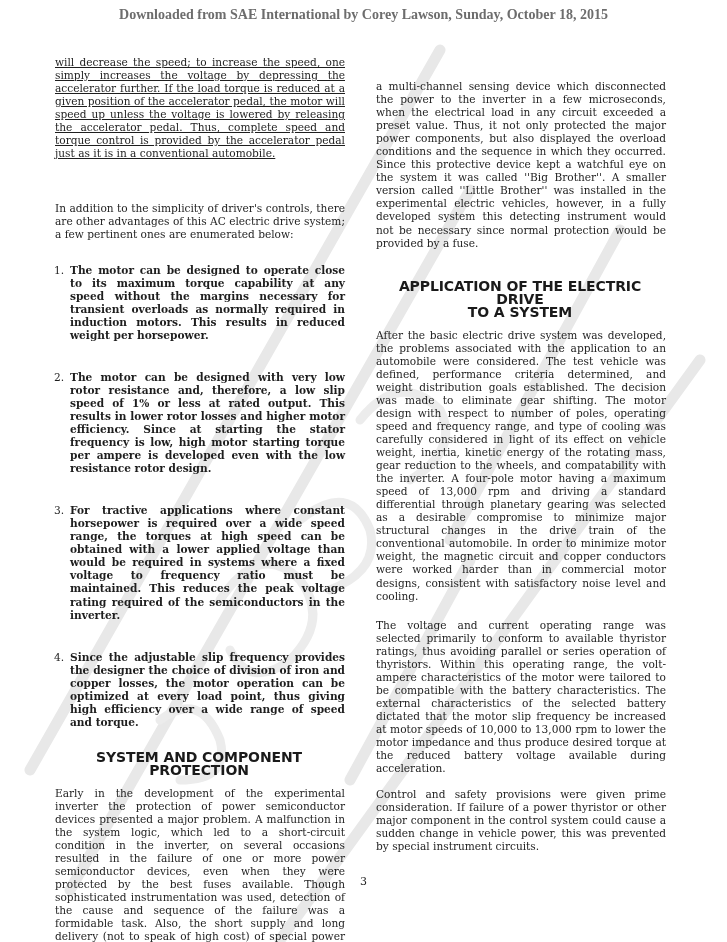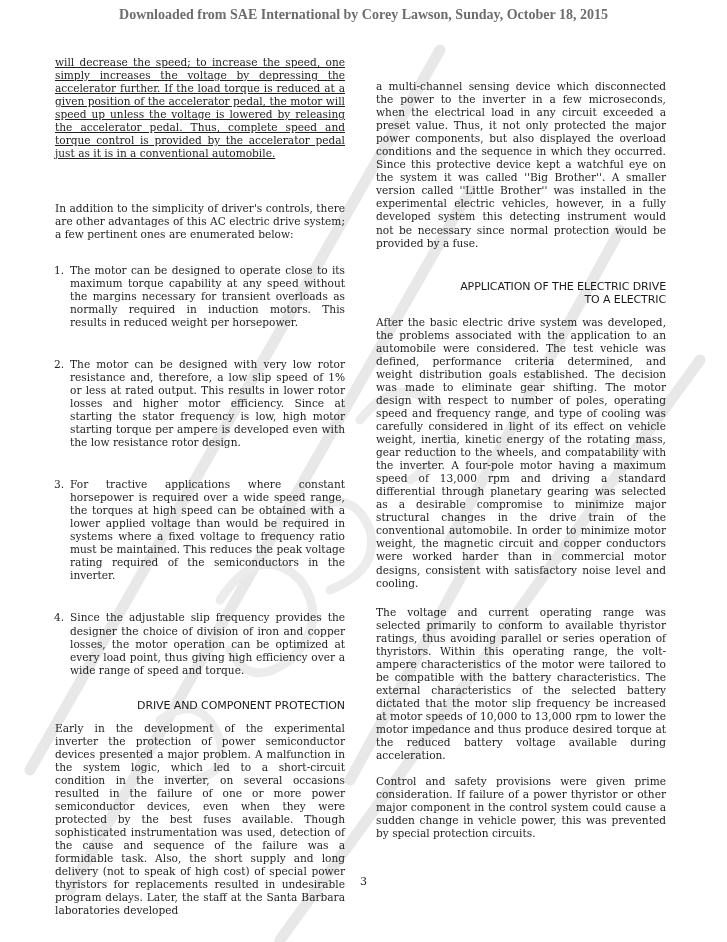--- a/index.html
+++ b/index.html
@@ -23,26 +23,26 @@
     line-height: 13.05px; color: #1e1e1e; text-align: justify;
     hyphens: none;
   }
   .col-left { left: 55px; top: 56px; width: 290px; }
   .col-right { left: 376px; top: 56px; width: 290px; }
 
   .para { margin: 0 0 16px 0; }
   .list { margin: 0; padding: 0; list-style: none; }
   .list-item { position: relative; padding-left: 15px; margin: 0 0 29px 0; }
   .list-item .num { position: absolute; left: -1px; top: 0; }
-  .list-item .txt { display: block; }
+  .list-item .txt { display: block; font-weight: bold; }
 
   .heading {
-    font-family: "DejaVu Sans", sans-serif; font-weight: normal;
-    font-size: 11px; line-height: 13px; color: #1a1a1a;
-    text-align: right; margin: 0 0 10px -2px; letter-spacing: -0.1px;
+    font-family: "DejaVu Sans", sans-serif; font-weight: bold;
+    font-size: 14px; line-height: 13px; color: #1a1a1a;
+    text-align: center; margin: 0 0 10px -2px; letter-spacing: -0.1px;
   }
 
   .page-number {
     position: absolute; left: 0; width: 727px; top: 875px; text-align: center;
     font-family: "DejaVu Serif", serif; font-size: 11px; color: #222; z-index: 2;
   }
 
   
   #left-p1 { margin-bottom: 15px; text-decoration: underline; }
   #left-p2 { margin-bottom: 22px; margin-top: 42px; }
@@ -91,31 +91,31 @@
       <li class="list-item" id="item-3">
         <span class="num">3.</span>
         <span class="txt">For tractive applications where constant horsepower is required over a wide speed range, the torques at high speed can be obtained with a lower applied voltage than would be required in systems where a fixed voltage to frequency ratio must be maintained. This reduces the peak voltage rating required of the semiconductors in the inverter.</span>
       </li>
       <li class="list-item" id="item-4">
         <span class="num">4.</span>
         <span class="txt">Since the adjustable slip frequency provides the designer the choice of division of iron and copper losses, the motor operation can be optimized at every load point, thus giving high efficiency over a wide range of speed and torque.</span>
       </li>
     </ol>
 
-    <h2 class="heading">DRIVE AND COMPONENT PROTECTION</h2>
+    <h2 class="heading">SYSTEM AND COMPONENT PROTECTION</h2>
     <p class="para">Early in the development of the experimental inverter the protection of power semiconductor devices presented a major problem. A malfunction in the system logic, which led to a short-circuit condition in the inverter, on several occasions resulted in the failure of one or more power semiconductor devices, even when they were protected by the best fuses available. Though sophisticated instrumentation was used, detection of the cause and sequence of the failure was a formidable task. Also, the short supply and long delivery (not to speak of high cost) of special power thyristors for replacements resulted in undesirable program delays. Later, the staff at the Santa Barbara laboratories developed</p>
   </div>
 
   <div class="col col-right">
     <p class="para" id="right-p1">a multi-channel sensing device which disconnected the power to the inverter in a few microseconds, when the electrical load in any circuit exceeded a preset value. Thus, it not only protected the major power components, but also displayed the overload conditions and the sequence in which they occurred. Since this protective device kept a watchful eye on the system it was called ''Big Brother''. A smaller version called ''Little Brother'' was installed in the experimental electric vehicles, however, in a fully developed system this detecting instrument would not be necessary since normal protection would be provided by a fuse.</p>
 
     <h2 class="heading">
       <span>APPLICATION OF THE ELECTRIC DRIVE</span><br>
-      <span>TO A ELECTRIC</span>
+      <span>TO A SYSTEM</span>
     </h2>
 
     <p class="para" id="right-p2">After the basic electric drive system was developed, the problems associated with the application to an automobile were considered. The test vehicle was defined, performance criteria determined, and weight distribution goals established. The decision was made to eliminate gear shifting. The motor design with respect to number of poles, operating speed and frequency range, and type of cooling was carefully considered in light of its effect on vehicle weight, inertia, kinetic energy of the rotating mass, gear reduction to the wheels, and compatability with the inverter. A four-pole motor having a maximum speed of 13,000 rpm and driving a standard differential through planetary gearing was selected as a desirable compromise to minimize major structural changes in the drive train of the conventional automobile. In order to minimize motor weight, the magnetic circuit and copper conductors were worked harder than in commercial motor designs, consistent with satisfactory noise level and cooling.</p>
     <p class="para" id="right-p3">The voltage and current operating range was selected primarily to conform to available thyristor ratings, thus avoiding parallel or series operation of thyristors. Within this operating range, the volt-ampere characteristics of the motor were tailored to be compatible with the battery characteristics. The external characteristics of the selected battery dictated that the motor slip frequency be increased at motor speeds of 10,000 to 13,000 rpm to lower the motor impedance and thus produce desired torque at the reduced battery voltage available during acceleration.</p>
-    <p class="para" id="right-p4">Control and safety provisions were given prime consideration. If failure of a power thyristor or other major component in the control system could cause a sudden change in vehicle power, this was prevented by special protection circuits.</p>
+    <p class="para" id="right-p4">Control and safety provisions were given prime consideration. If failure of a power thyristor or other major component in the control system could cause a sudden change in vehicle power, this was prevented by special instrument circuits.</p>
   </div>
 
   <div class="page-number">3</div>
 </div>
 
 </body></html>

